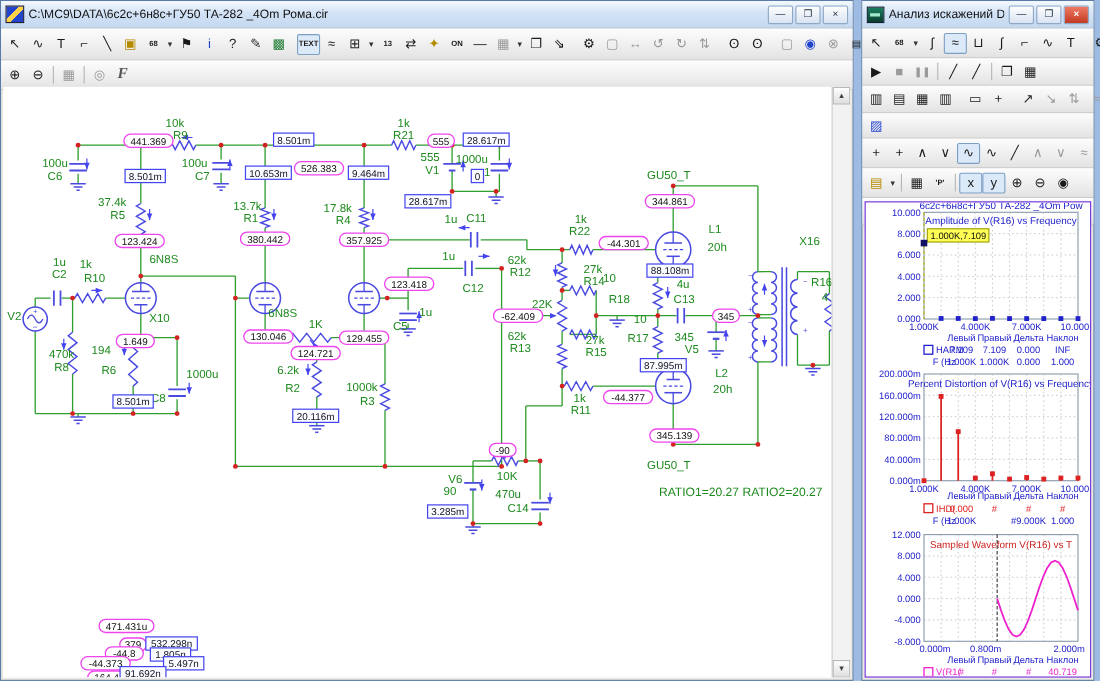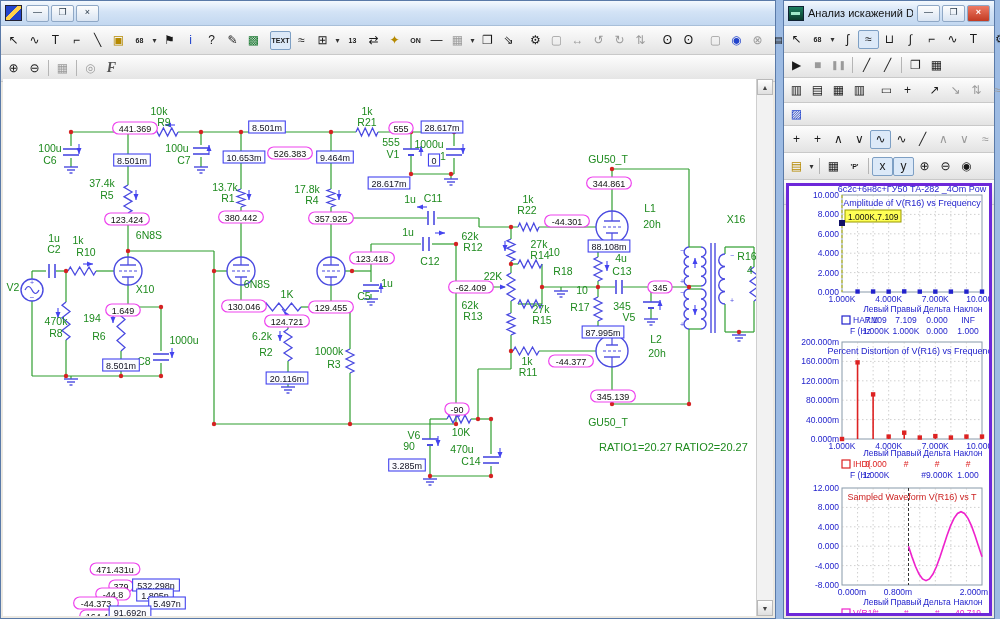--- a/index.html
+++ b/index.html
@@ -29,30 +29,31 @@
   .ic.pressed{border:1px solid #7d9fc4;background:#dce9f8;}
   .ic.dd{min-width:9px;font-size:8px;color:#333;}
   .sep{width:1px;height:16px;background:#b5b5b5;margin:0 3px;}
   .fletter{font-family:"Liberation Serif",serif;font-style:italic;font-weight:bold;font-size:14px;color:#555;}
   #canvasL{position:absolute;left:2px;top:78px;right:2px;bottom:2px;background:#ffffff;overflow:hidden;}
   #schem{position:absolute;left:0;top:0;}
   .vscroll{position:absolute;right:0;top:0;bottom:0;width:16px;background:#f2f2f2;border-left:1px solid #cfcfcf;}
   .sbtn{height:16px;background:linear-gradient(#fefefe,#dfdfdf);border:1px solid #b9b9b9;
     font-size:7px;text-align:center;line-height:15px;color:#444;box-sizing:border-box;}
   .sbtn.bot{position:absolute;bottom:0;left:0;right:0;}
-  #chartwrap{position:absolute;left:2px;top:182px;right:2px;bottom:2px;background:#fff;overflow:hidden;border:3px solid #6d28d9;}
+  #chartwrap{position:absolute;left:2px;top:182px;right:2px;bottom:2px;background:#fff;overflow:hidden;border:1px solid #6d28d9;}
 </style>
 </head>
 <body>
 
 <div id="app">
 
   <div class="window" id="winL" style="left:0;top:0;width:776px;height:619px;">
     <div class="titlebar">
       <div class="appicon"></div>
+      <div class="ttext">C:\MC9\DATA\6с2с+6н8с+ГУ50 ТА-282 _4Om Рома.cir</div>
       <div class="wbtns">
         <div class="wbtn">—</div>
         <div class="wbtn">❐</div>
         <div class="wbtn">×</div>
       </div>
     </div>
     <div class="toolbar" id="ltb1" style="height:26px;">
         <div class="ic">↖</div>
         <div class="ic">∿</div>
         <div class="ic">T</div>

